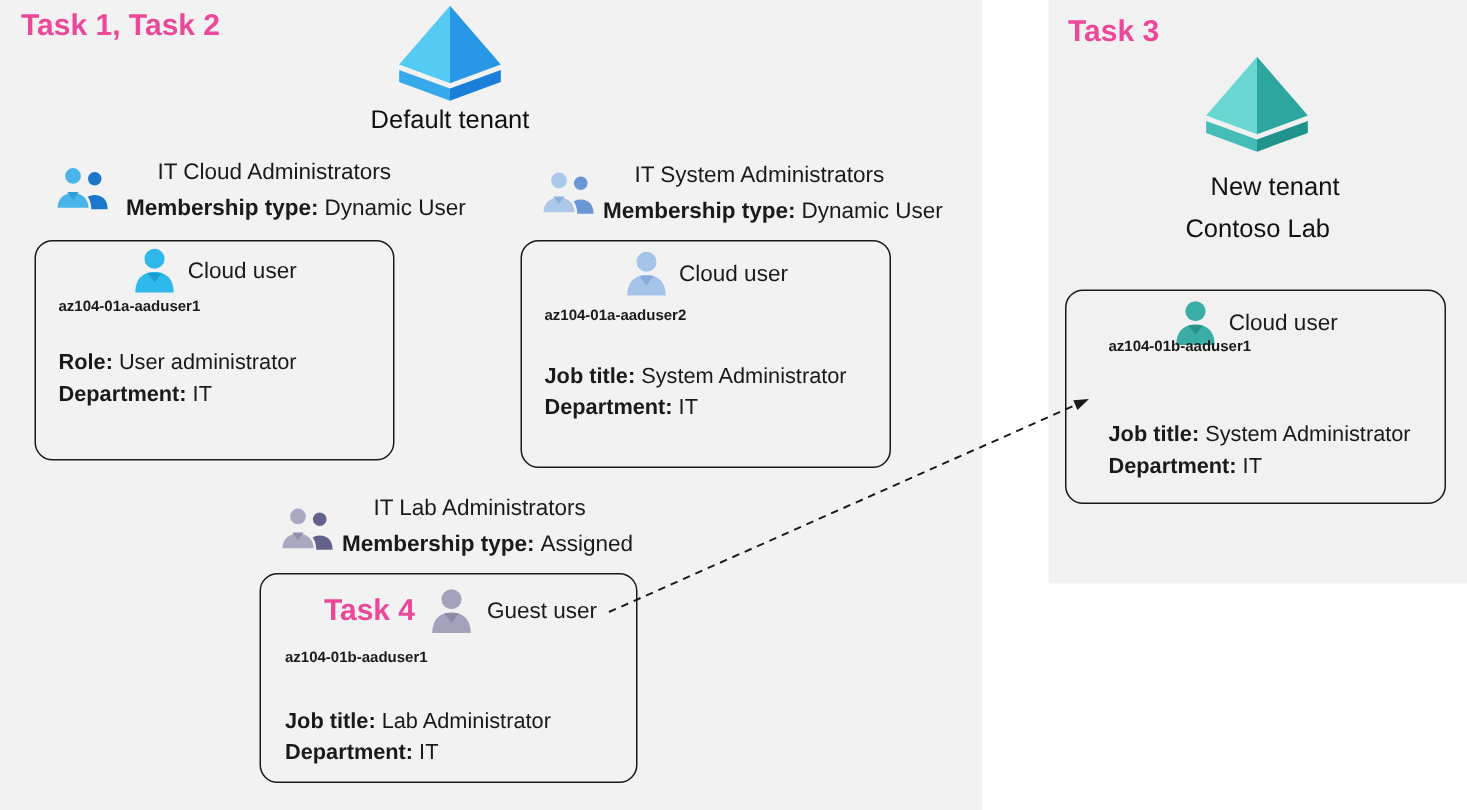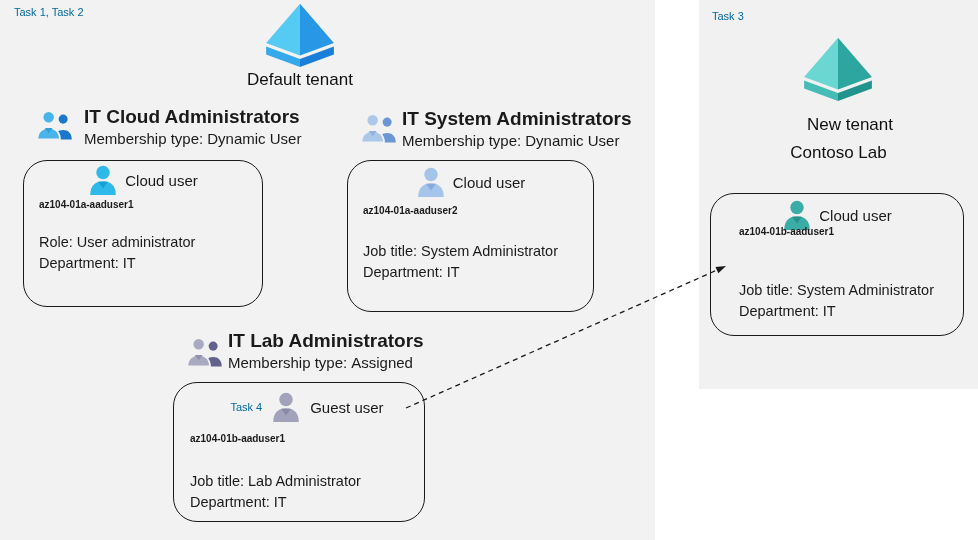--- a/index.html
+++ b/index.html
@@ -2,26 +2,26 @@
 <html><head>
 <meta charset="utf-8">
 <style>
   html,body{margin:0;padding:0;background:#ffffff;}
   body{font-family:"Liberation Sans",sans-serif;color:#1a1a1a;}
   #canvas{position:relative;width:978px;height:540px;background:#ffffff;overflow:hidden;}
   .panel{position:absolute;background:#f2f2f2;}
   #left-panel{left:0;top:0;width:655px;height:540px;}
   #right-panel{left:699px;top:0;width:279px;height:389px;background:#f1f1f1;}
   .abs{position:absolute;}
-  .task{font-weight:normal;font-size:11px;color:#0369a1;white-space:nowrap;}
+  .task{font-weight:bold;font-size:20px;color:#ec4899;white-space:nowrap;}
   .tenant-title{position:absolute;font-weight:normal;font-size:17px;color:#111;text-align:center;white-space:nowrap;}
-  .group-name{position:absolute;font-weight:bold;font-size:19px;white-space:nowrap;}
+  .group-name{position:absolute;font-weight:normal;font-size:15px;white-space:nowrap;margin-left:21px;}
   .line{position:absolute;font-size:15px;white-space:nowrap;}
-  .b{font-weight:normal;margin-right:4px;}
-  .card{position:absolute;border:1.4px solid #1a1a1a;border-radius:24px;background:transparent;}
+  .b{font-weight:bold;margin-right:4px;}
+  .card{position:absolute;border:1.4px solid #1a1a1a;border-radius:12px;background:transparent;}
   .card-header{position:absolute;left:0;right:0;display:flex;align-items:center;justify-content:center;gap:7px;font-size:15px;white-space:nowrap;}
   .card-header.left-align{justify-content:center;padding-left:16px;}
   .username{position:absolute;font-weight:bold;font-size:10px;white-space:nowrap;}
   .fields{position:absolute;font-size:14.5px;line-height:20.5px;white-space:nowrap;}
   .overlay{position:absolute;left:0;top:0;pointer-events:none;}
   svg{display:block;}
 </style>
 </head>
 <body>
 

